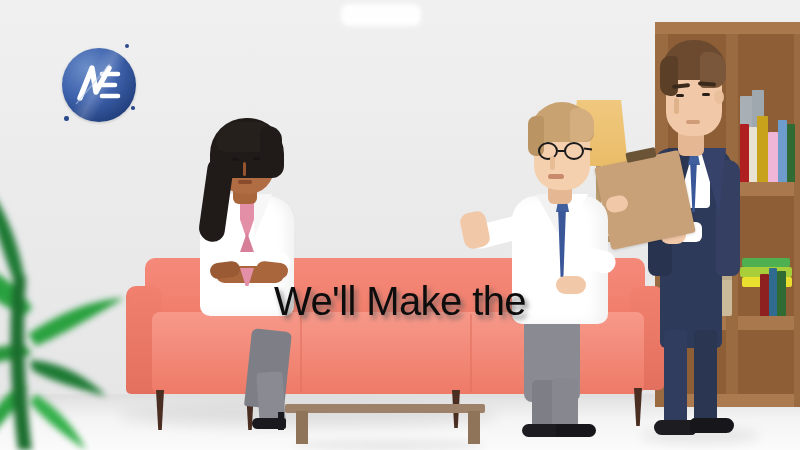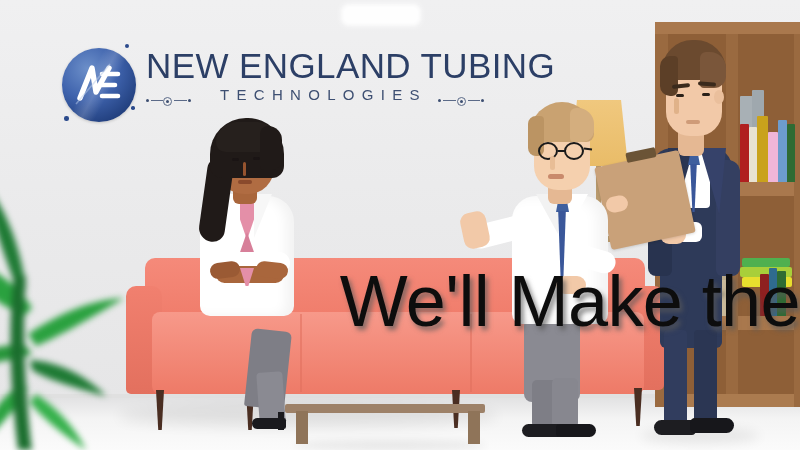--- a/index.html
+++ b/index.html
@@ -67,22 +67,22 @@
   .logo-sub{position:absolute;left:84px;top:42px;width:356px;height:24px;}
   .logo-subtext{position:absolute;left:74px;top:0;color:#3d4f72;font-size:15px;letter-spacing:7.3px;
                 font-weight:400;white-space:nowrap;}
   .deco{position:absolute;top:10px;height:10px;}
   .deco-line{position:absolute;top:4px;height:1.4px;background:#5b6a88;}
   .deco-d{position:absolute;top:3px;width:3.2px;height:3.2px;border-radius:50%;background:#3d4f72;}
   .deco-ring{position:absolute;top:.5px;width:9px;height:9px;border-radius:50%;border:1.3px solid #5b6a88;}
   .deco-ring i{position:absolute;left:2.2px;top:2.2px;width:3.2px;height:3.2px;border-radius:50%;background:#3d4f72;display:block;}
 
   
-  .headline{position:absolute;left:0;top:272px;width:800px;text-align:right;
-            color:#0d0d0d;font-size:72px;line-height:58px;font-weight:400;letter-spacing:-.6px;
+  .headline{position:absolute;left:0;top:272px;width:800px;text-align:center;
+            color:#0d0d0d;font-size:40px;line-height:58px;font-weight:400;letter-spacing:-.6px;
             text-shadow:3px 4px 5px rgba(90,90,90,.72);}
   .headline span{display:block;}
 
   
   .plant{position:absolute;left:-26px;top:148px;width:150px;height:302px;filter:blur(3.4px);}
 </style>
 </head>
 <body>
 
 <div id="stage">
@@ -299,44 +299,21 @@
       <svg class="logo-ne" viewBox="0 0 74 74" aria-hidden="true">
         <path d="M18 50 L30 20 L34 44 L47 20" fill="none" stroke="#ffffff" stroke-width="5.4" stroke-linecap="round" stroke-linejoin="round"></path>
         <path d="M40 26 H56 M40 37 H53 M40 48 H56" stroke="#ffffff" stroke-width="4.6" stroke-linecap="round"></path>
         <path d="M14 56 L48 16" stroke="#b9cbe8" stroke-width="1.6" opacity=".5"></path>
       </svg>
     </div>
     <div class="logo-dot" style="left:63px;top:0px;width:4px;height:4px;"></div>
     <div class="logo-dot" style="left:2px;top:72px;width:4.5px;height:4.5px;"></div>
     <div class="logo-dot" style="left:69px;top:62px;width:3.5px;height:3.5px;"></div>
 
-    <div class="logo-word">NEW ENGLAND TUBING</div>
-
-    <div class="logo-sub">
-
-      <div class="deco" style="left:0;width:64px;">
-        <div class="deco-d" style="left:0;"></div>
-        <div class="deco-line" style="left:5px;width:12px;"></div>
-        <div class="deco-ring" style="left:17px;">
-            <i></i>
-          </div>
-        <div class="deco-line" style="left:28px;width:13px;"></div>
-        <div class="deco-d" style="left:42px;"></div>
-      </div>
-      <div class="logo-subtext">TECHNOLOGIES</div>
-      <div class="deco" style="left:292px;width:64px;">
-        <div class="deco-d" style="left:0;"></div>
-        <div class="deco-line" style="left:5px;width:13px;"></div>
-        <div class="deco-ring" style="left:19px;">
-            <i></i>
-          </div>
-        <div class="deco-line" style="left:30px;width:12px;"></div>
-        <div class="deco-d" style="left:43px;"></div>
-      </div>
-    </div>
+
   </div>
 
   <div class="headline">
     <span>We'll Make the</span>
   </div>
 
   <svg class="plant" viewBox="0 0 150 302" aria-hidden="true">
     <path d="M46 150 C26 96 14 60 6 28 C30 56 46 96 52 140 Z" fill="#1e7a34"></path>
     <path d="M50 168 C10 150 -10 126 -22 104 C12 114 44 136 58 160 Z" fill="#2aa13f"></path>
     <path d="M54 186 C94 160 122 152 150 150 C120 168 86 188 62 198 Z" fill="#2aa13f"></path>

